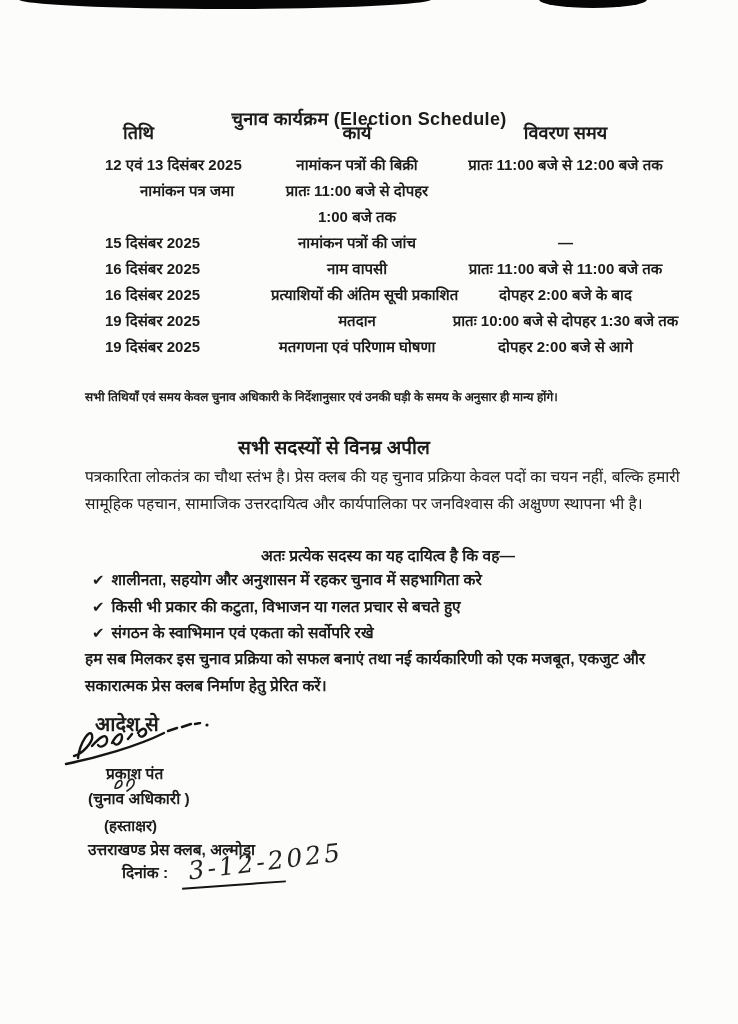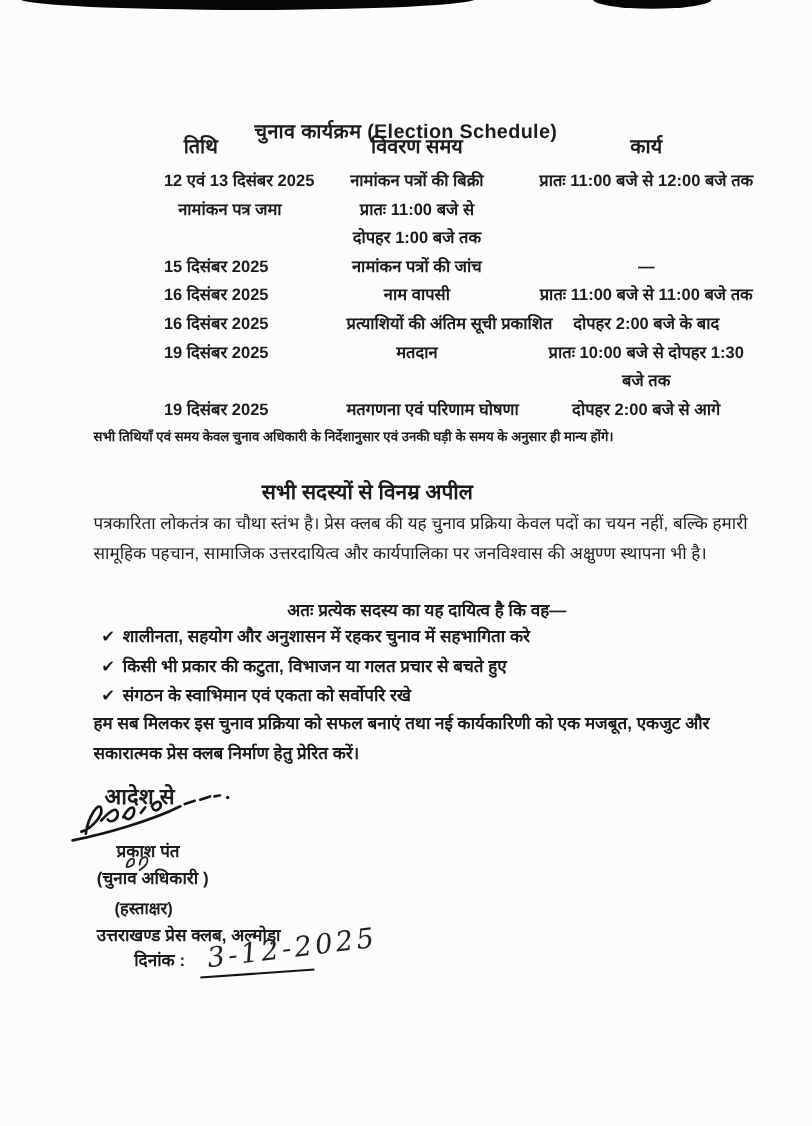--- a/index.html
+++ b/index.html
@@ -19,21 +19,21 @@
 
   .doc-title{
     position:absolute;top:86px;left:0;width:738px;
     text-align:center;font-size:18px;font-weight:700;letter-spacing:.3px;margin-top:20px;
   }
 
   .etable{position:absolute;top:120px;left:103px;width:600px;}
   .trow{display:grid;grid-template-columns:168px 172px 245px;align-items:start;}
   .thead{margin-bottom:6px;}
   .thead .cell{font-size:18px;font-weight:700;}
-  .cell{font-size:15px;font-weight:700;line-height:26px;margin-left:44px;}
+  .cell{font-size:15px;font-weight:700;line-height:26px;}
   .c-date{text-align:left;white-space:nowrap;padding-left:2px;}
   .c-task{text-align:center;white-space:nowrap;}
   .c-time{text-align:center;}
   .c-time.nowrap{white-space:nowrap;}
   .thead .c-date{padding-left:20px;}
 
   .note{
     position:absolute;top:384px;left:85px;width:608px;
     font-size:12px;font-weight:700;line-height:27px;
   }
@@ -82,22 +82,22 @@
 <div class="page">
 
   <div class="scan-blob blob1"></div>
   <div class="scan-blob blob2"></div>
 
   <div class="doc-title">चुनाव कार्यक्रम (Election Schedule)</div>
 
   <div class="etable">
     <div class="trow thead">
       <div class="cell c-date">तिथि</div>
+      <div class="cell c-task">कार्य</div>
       <div class="cell c-time">विवरण समय</div>
-      <div class="cell c-task">कार्य</div>
     </div>
 
     <div class="trow">
       <div class="cell c-date">12 एवं 13 दिसंबर 2025</div>
       <div class="cell c-task">नामांकन पत्रों की बिक्री</div>
       <div class="cell c-time nowrap">प्रातः 11:00 बजे से 12:00 बजे तक</div>
     </div>
     <div class="trow">
       <div class="cell c-task">नामांकन पत्र जमा</div>
       <div class="cell c-time">प्रातः 11:00 बजे से दोपहर 1:00 बजे तक</div>

